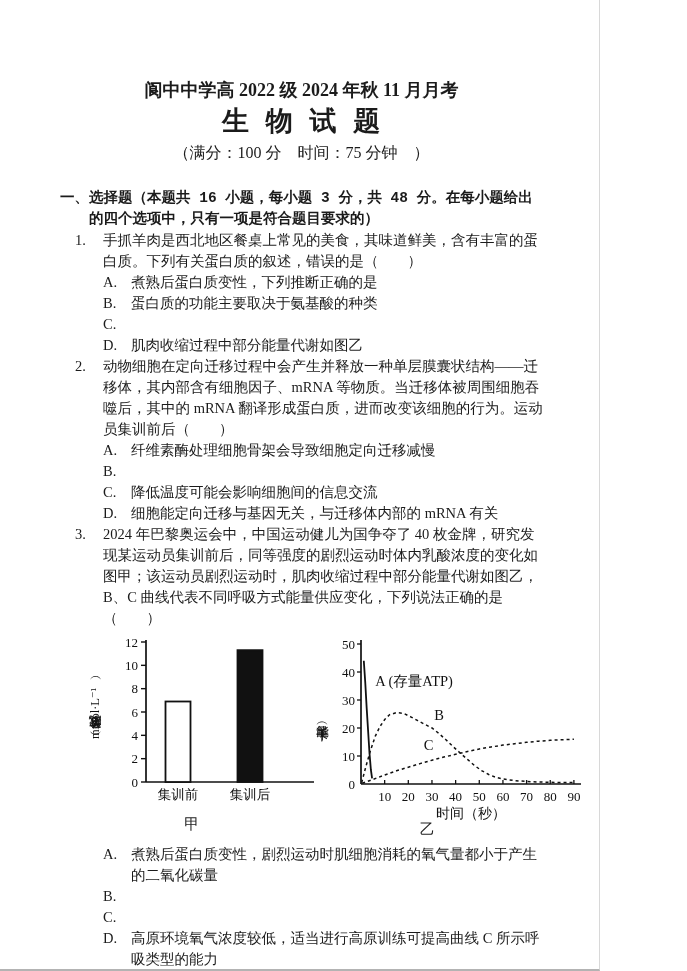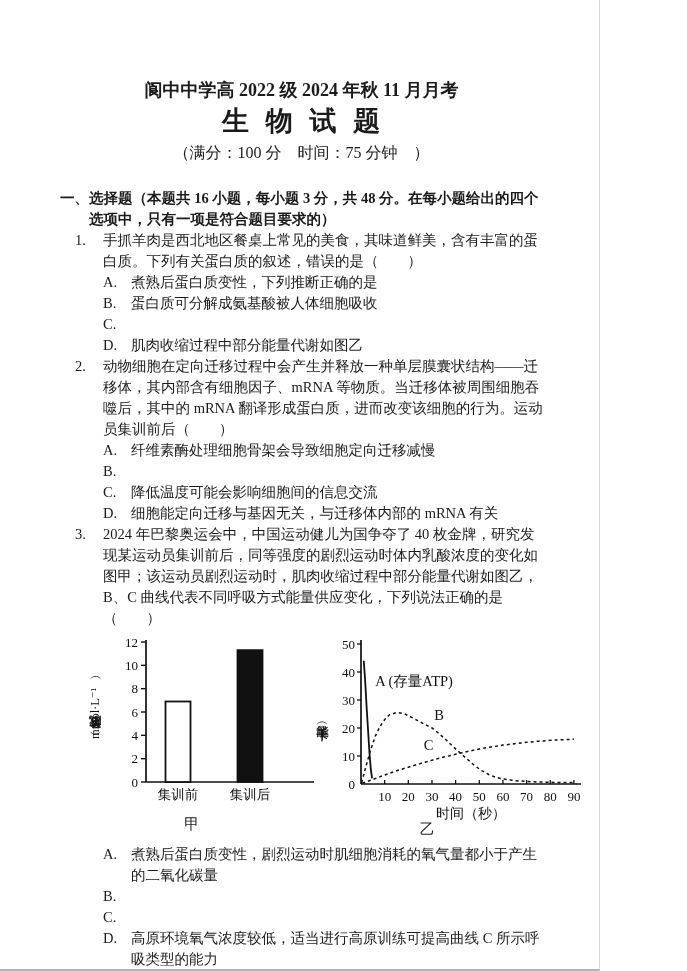--- a/index.html
+++ b/index.html
@@ -14,21 +14,21 @@
     border-right:1px solid #d8d8d8;
     border-bottom:2px solid #b3b3b3;
     overflow:hidden;
   }
   .title1 { text-align:center; font-size:18px; font-weight:bold; line-height:24px; }
   .title2 { text-align:center; font-size:27px; font-weight:bold; line-height:34px; margin-top:2px; word-spacing:8px; letter-spacing:1px; }
   .title3 { text-align:center; font-size:16px; line-height:20px; margin-top:5px; }
   .section {
     margin-top:25px;
     font-size:14.5px; font-weight:bold; line-height:21px;
-    padding-left:29px; text-indent:-29px;
+    padding-left:29px; text-indent:-29px;font-family:Liberation Mono, monospace;
   }
   .q { display:flex; padding-left:15px; font-size:14.5px; line-height:21px; }
   .qnum { width:28px; flex:none; }
   .qstem { flex:1; }
   .opt { display:flex; padding-left:43px; font-size:14.5px; line-height:21px; }
   .olabel { width:28px; flex:none; }
   .otext { flex:1; }
 
   .figrow { display:flex; margin:5px 0 5px 26px; }
   .fig { position:relative; }
@@ -58,21 +58,21 @@
   <div class="q">
     <div class="qnum">1.</div>
     <div class="qstem">手抓羊肉是西北地区餐桌上常见的美食，其味道鲜美，含有丰富的蛋白质。下列有关蛋白质的叙述，错误的是（　　）</div>
   </div>
   <div class="opt">
     <span class="olabel">A.</span>
     <span class="otext">煮熟后蛋白质变性，下列推断正确的是</span>
   </div>
   <div class="opt">
     <span class="olabel">B.</span>
-    <span class="otext">蛋白质可分解成氨基酸被人体细胞吸收</span>
+    <span class="otext">蛋白质的功能主要取决于氨基酸的种类</span>
   </div>
   <div class="opt">
     <span class="olabel">C.</span>
   </div>
   <div class="opt">
     <span class="olabel">D.</span>
     <span class="otext">肌肉收缩过程中部分能量代谢如图乙</span>
   </div>
 
   <div class="q">

